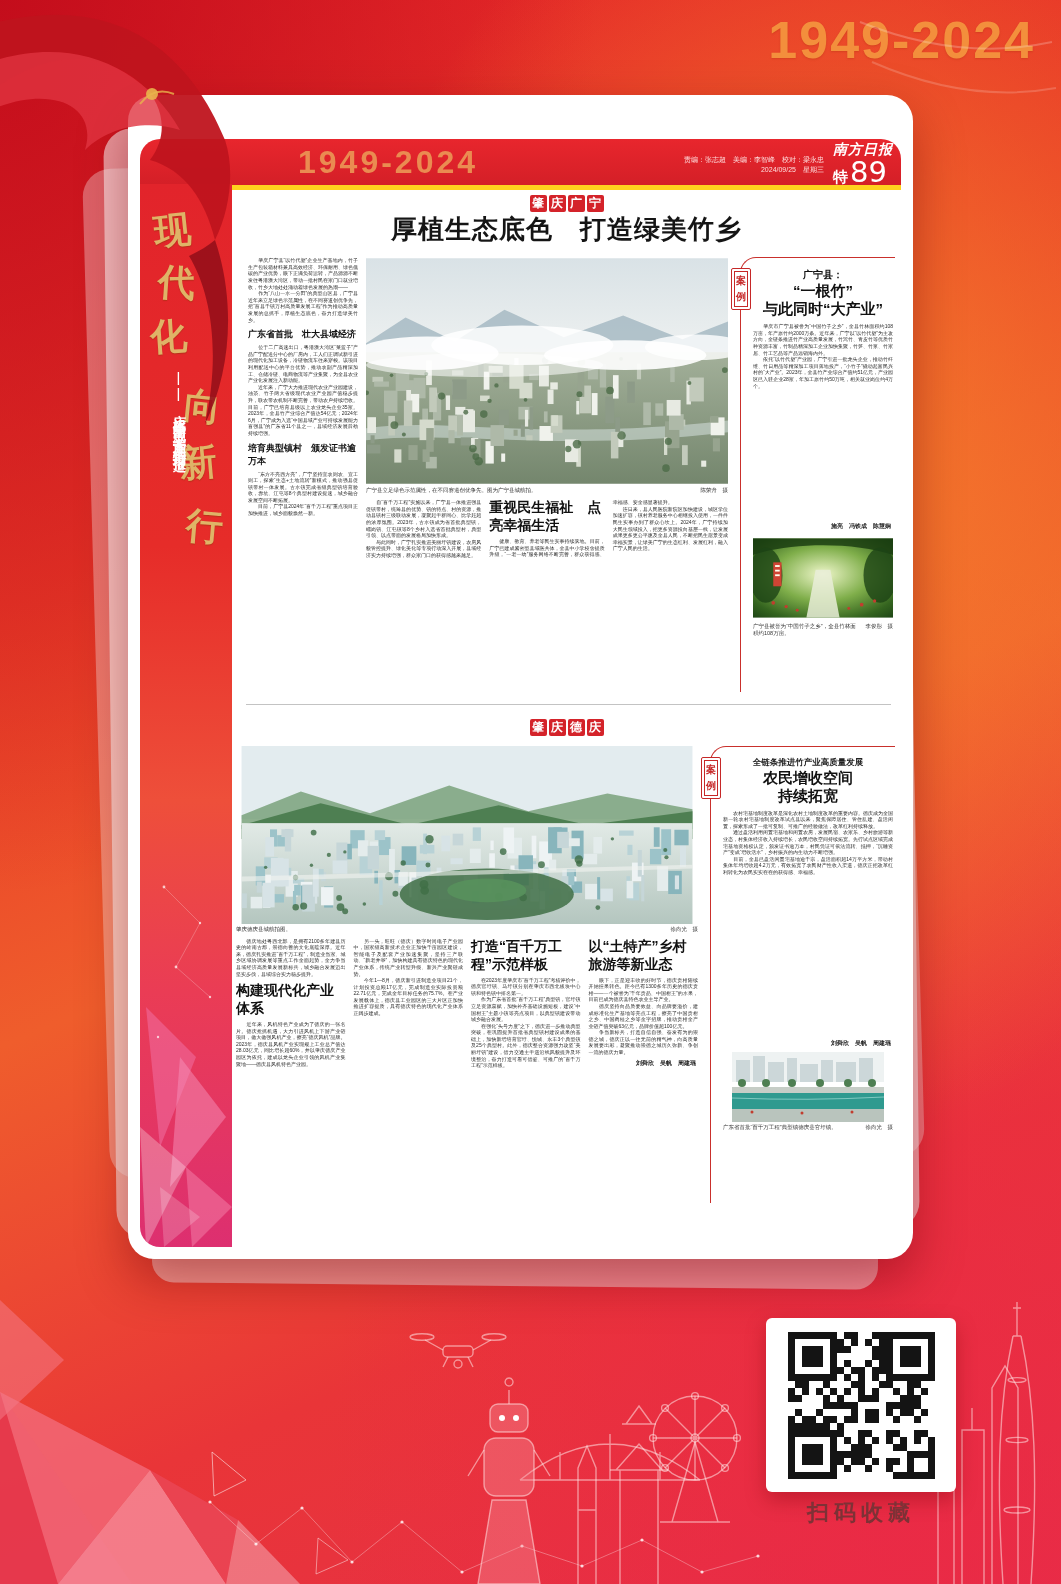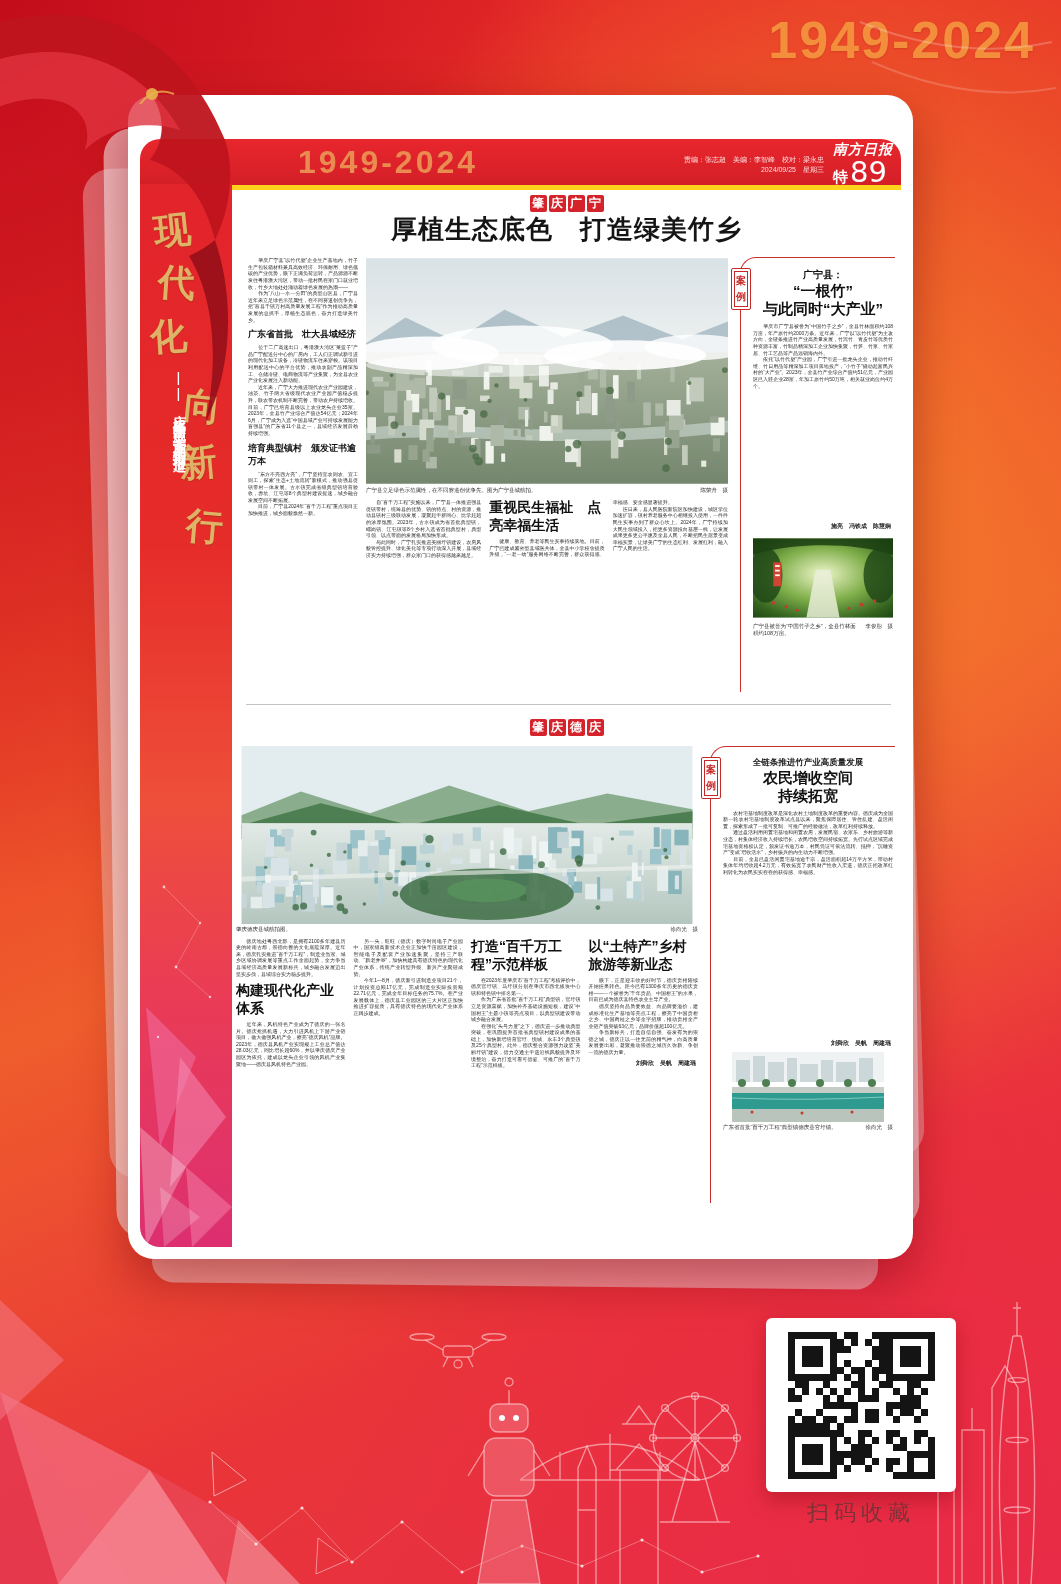--- a/index.html
+++ b/index.html
@@ -83,21 +83,21 @@
   .byline{text-align:right;font-size:6px;font-weight:bold;color:#222;margin:3px 2px 4px 0;}
   .divider{border-top:1px solid #c3c3c3;margin:12px 10px 0 14px;}
   
   .qr-card{position:absolute;left:766px;top:1318px;width:190px;height:174px;background:#fff;
     border-radius:6px;z-index:6;display:flex;align-items:center;justify-content:center;
     box-shadow:0 8px 20px rgba(120,0,10,.35);}
   #qr-grid{display:grid;grid-template-columns:repeat(21,7px);grid-auto-rows:7px;}
   #qr-grid .m{background:#fff;}
   #qr-grid .m.on{background:#141414;}
   .scan-label{position:absolute;left:766px;top:1498px;width:190px;text-align:center;z-index:6;
-    font-size:22px;letter-spacing:5px;color:#7e3136;font-weight:400;}
+    font-size:22px;letter-spacing:5px;color:#7e3136;font-weight:700;}
   svg{display:block;}
 </style>
 </head>
 <body>
 
 <svg class="lay" style="left:0;top:0;z-index:1" width="1061" height="1584" viewBox="0 0 1061 1584">
 
   <path d="M860,22 Q960,62 1052,42" fill="none" stroke="rgba(255,255,255,.22)" stroke-width="2"></path>
   <path d="M872,62 Q968,104 1056,88" fill="none" stroke="rgba(255,255,255,.18)" stroke-width="2"></path>
 

